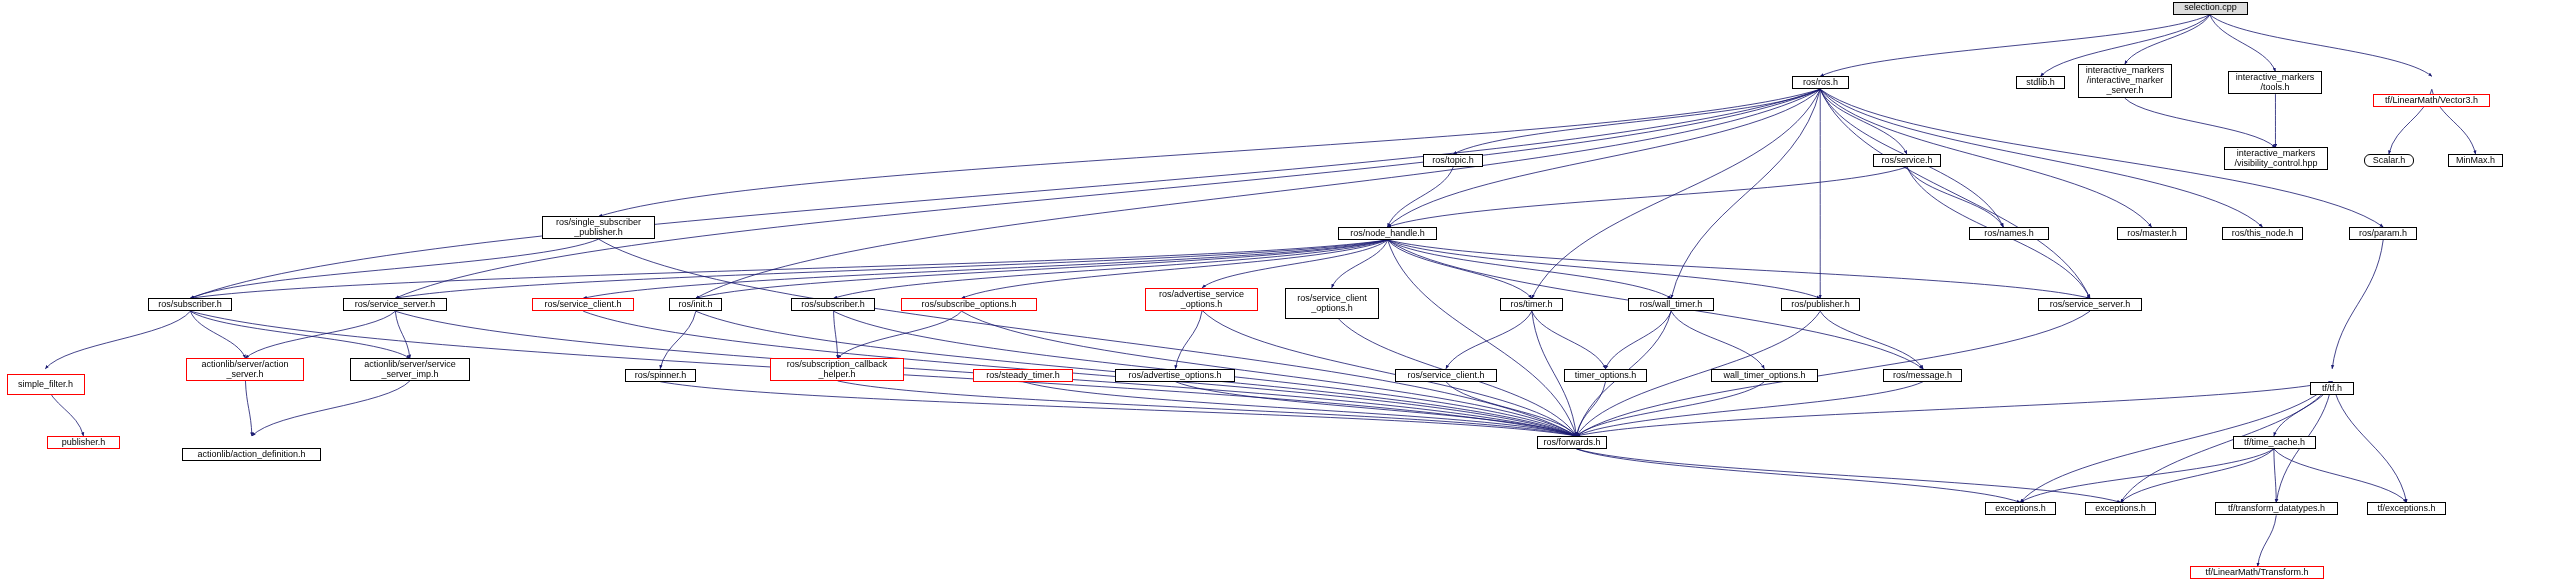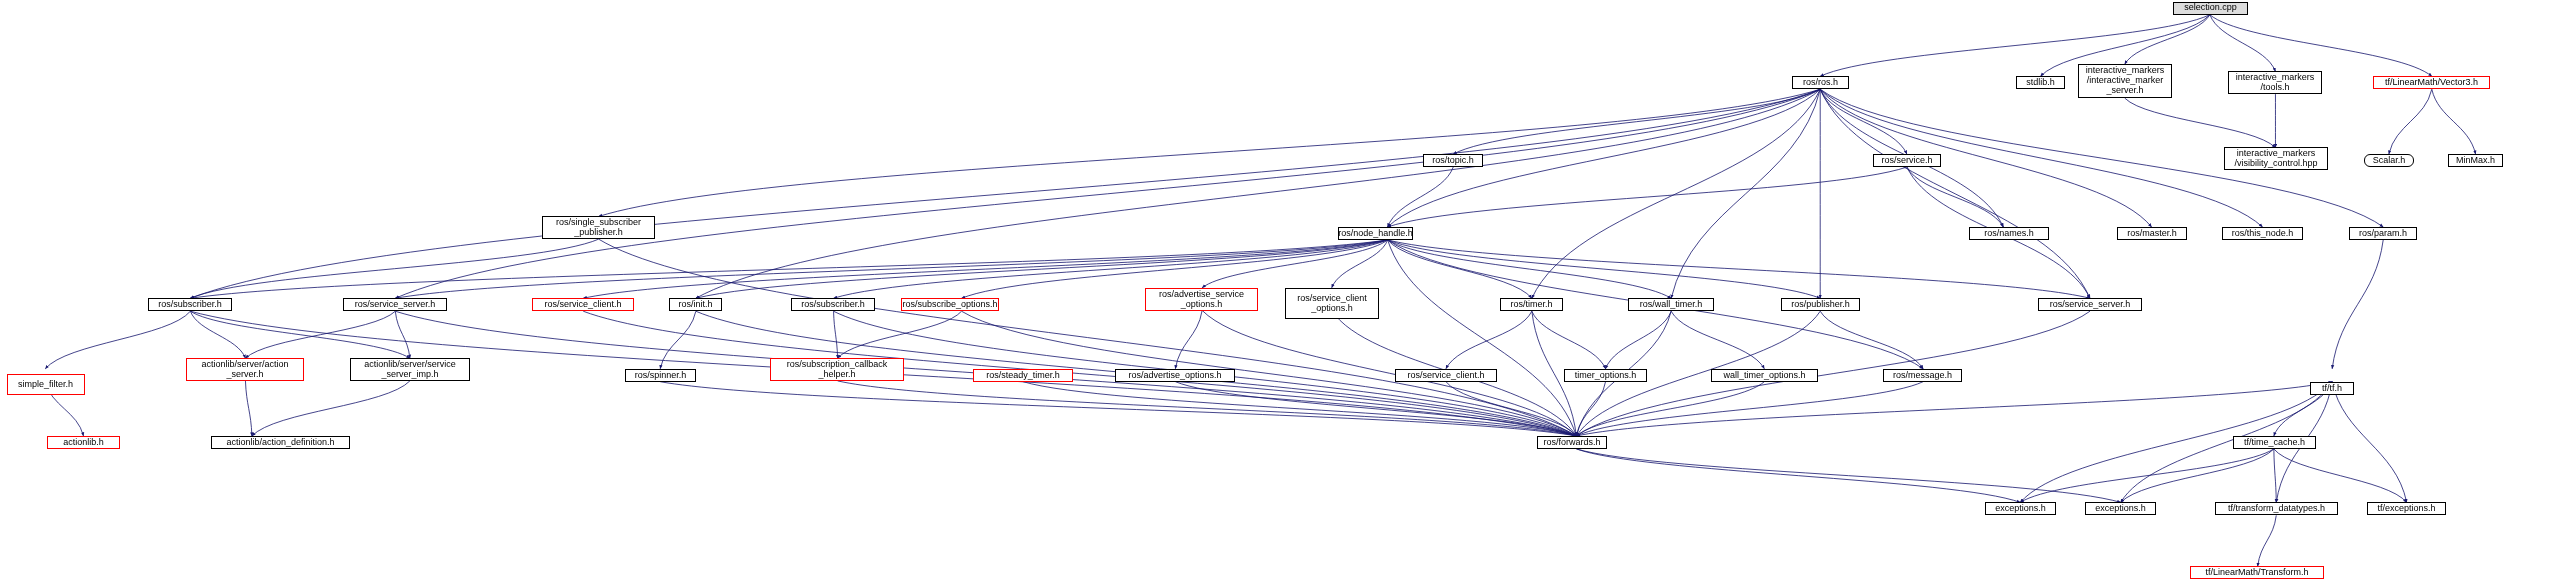--- a/index.html
+++ b/index.html
@@ -153,40 +153,40 @@
       <path d="M 1946 538 C 2085.95 507.85, 2739.05 501.15, 2879 471" fill="none" stroke="#191970" stroke-width="1" marker-end="url(#arrow)"></path>
     </svg>
 <div class="node gray" style="left: 2173px; top: 1.6px; width: 75px; height: 13px;">selection.cpp</div>
     <div class="node" style="left: 1792px; top: 76px; width: 57px; height: 13px;">ros/ros.h</div>
     <div class="node" style="left: 2016px; top: 76px; width: 49px; height: 13px;">stdlib.h</div>
     <div class="node" style="left: 2078px; top: 64px; width: 94px; height: 34px;">interactive_markers
 /interactive_marker
 _server.h</div>
     <div class="node" style="left: 2228px; top: 71px; width: 94px; height: 23px;">interactive_markers
 /tools.h</div>
-    <div class="node red" style="left: 2373px; top: 76px; width: 117px; height: 13px;">tf/LinearMath/Vector3.h</div>
+    <div class="node red" style="left: 2373px; top: 94px; width: 117px; height: 13px;">tf/LinearMath/Vector3.h</div>
     <div class="node" style="left: 2224px; top: 147px; width: 104px; height: 23px;">interactive_markers
 /visibility_control.hpp</div>
     <div class="node" style="left: 2364px; top: 154px; width: 50px; height: 13px; border-radius: 6px;">Scalar.h</div>
     <div class="node" style="left: 2448px; top: 154px; width: 55px; height: 13px;">MinMax.h</div>
     <div class="node" style="left: 1423px; top: 154px; width: 60px; height: 13px;">ros/topic.h</div>
     <div class="node" style="left: 1873px; top: 154px; width: 68px; height: 13px;">ros/service.h</div>
     <div class="node" style="left: 542px; top: 216px; width: 113px; height: 23px;">ros/single_subscriber
 _publisher.h</div>
-    <div class="node" style="left: 1338px; top: 227px; width: 75px; height: 13px;">ros/node_handle.h</div>
+    <div class="node" style="left: 1338px; top: 227px; width: 99px; height: 13px;">ros/node_handle.h</div>
     <div class="node" style="left: 1969px; top: 227px; width: 80px; height: 13px;">ros/names.h</div>
     <div class="node" style="left: 2117px; top: 227px; width: 70px; height: 13px;">ros/master.h</div>
     <div class="node" style="left: 2222px; top: 227px; width: 81px; height: 13px;">ros/this_node.h</div>
     <div class="node" style="left: 2349px; top: 227px; width: 68px; height: 13px;">ros/param.h</div>
     <div class="node" style="left: 148px; top: 298px; width: 84px; height: 13px;">ros/subscriber.h</div>
     <div class="node" style="left: 343px; top: 298px; width: 104px; height: 13px;">ros/service_server.h</div>
     <div class="node red" style="left: 532px; top: 298px; width: 102px; height: 13px;">ros/service_client.h</div>
     <div class="node" style="left: 669px; top: 298px; width: 53px; height: 13px;">ros/init.h</div>
     <div class="node" style="left: 791px; top: 298px; width: 84px; height: 13px;">ros/subscriber.h</div>
-    <div class="node red" style="left: 901px; top: 298px; width: 98px; height: 13px;">ros/subscribe_options.h</div>
+    <div class="node red" style="left: 901px; top: 298px; width: 136px; height: 13px;">ros/subscribe_options.h</div>
     <div class="node red" style="left: 1145px; top: 288px; width: 113px; height: 23px;">ros/advertise_service
 _options.h</div>
     <div class="node" style="left: 1285px; top: 288px; width: 94px; height: 31px;">ros/service_client
 _options.h</div>
     <div class="node" style="left: 1500px; top: 298px; width: 63px; height: 13px;">ros/timer.h</div>
     <div class="node" style="left: 1628px; top: 298px; width: 86px; height: 13px;">ros/wall_timer.h</div>
     <div class="node" style="left: 1781px; top: 298px; width: 79px; height: 13px;">ros/publisher.h</div>
     <div class="node" style="left: 2038px; top: 298px; width: 104px; height: 13px;">ros/service_server.h</div>
     <div class="node red" style="left: 6.5px; top: 374px; width: 78px; height: 21px;">simple_filter.h</div>
     <div class="node red" style="left: 186px; top: 358px; width: 118px; height: 23px;">actionlib/server/action
@@ -196,22 +196,22 @@
     <div class="node" style="left: 625px; top: 369px; width: 71px; height: 13px;">ros/spinner.h</div>
     <div class="node red" style="left: 770px; top: 358px; width: 134px; height: 23px;">ros/subscription_callback
 _helper.h</div>
     <div class="node red" style="left: 973px; top: 369px; width: 100px; height: 13px;">ros/steady_timer.h</div>
     <div class="node" style="left: 1115px; top: 369px; width: 120px; height: 13px;">ros/advertise_options.h</div>
     <div class="node" style="left: 1395px; top: 369px; width: 102px; height: 13px;">ros/service_client.h</div>
     <div class="node" style="left: 1564px; top: 369px; width: 83px; height: 13px;">timer_options.h</div>
     <div class="node" style="left: 1711px; top: 369px; width: 107px; height: 13px;">wall_timer_options.h</div>
     <div class="node" style="left: 1883px; top: 369px; width: 79px; height: 13px;">ros/message.h</div>
     <div class="node" style="left: 2310px; top: 382px; width: 44px; height: 13px;">tf/tf.h</div>
-    <div class="node red" style="left: 47px; top: 436px; width: 73px; height: 13px;">actionlib.h</div>
-    <div class="node" style="left: 182px; top: 436px; width: 139px; height: 13px; margin-left: 29px;">actionlib/action_definition.h</div>
+    <div class="node red" style="left: 47px; top: 436px; width: 73px; height: 13px;">publisher.h</div>
+    <div class="node" style="left: 182px; top: 448px; width: 139px; height: 13px;">actionlib/action_definition.h</div>
     <div class="node" style="left: 1537px; top: 436px; width: 70px; height: 13px;">ros/forwards.h</div>
     <div class="node" style="left: 2233px; top: 436px; width: 83px; height: 13px;">tf/time_cache.h</div>
     <div class="node" style="left: 1985px; top: 502px; width: 71px; height: 13px;">exceptions.h</div>
     <div class="node" style="left: 2085px; top: 502px; width: 71px; height: 13px;">exceptions.h</div>
     <div class="node" style="left: 2215px; top: 502px; width: 123px; height: 13px;">tf/transform_datatypes.h</div>
     <div class="node" style="left: 2367px; top: 502px; width: 79px; height: 13px;">tf/exceptions.h</div>
     <div class="node red" style="left: 2190px; top: 566px; width: 134px; height: 13px;">tf/LinearMath/Transform.h</div>
   </div>
 
 

